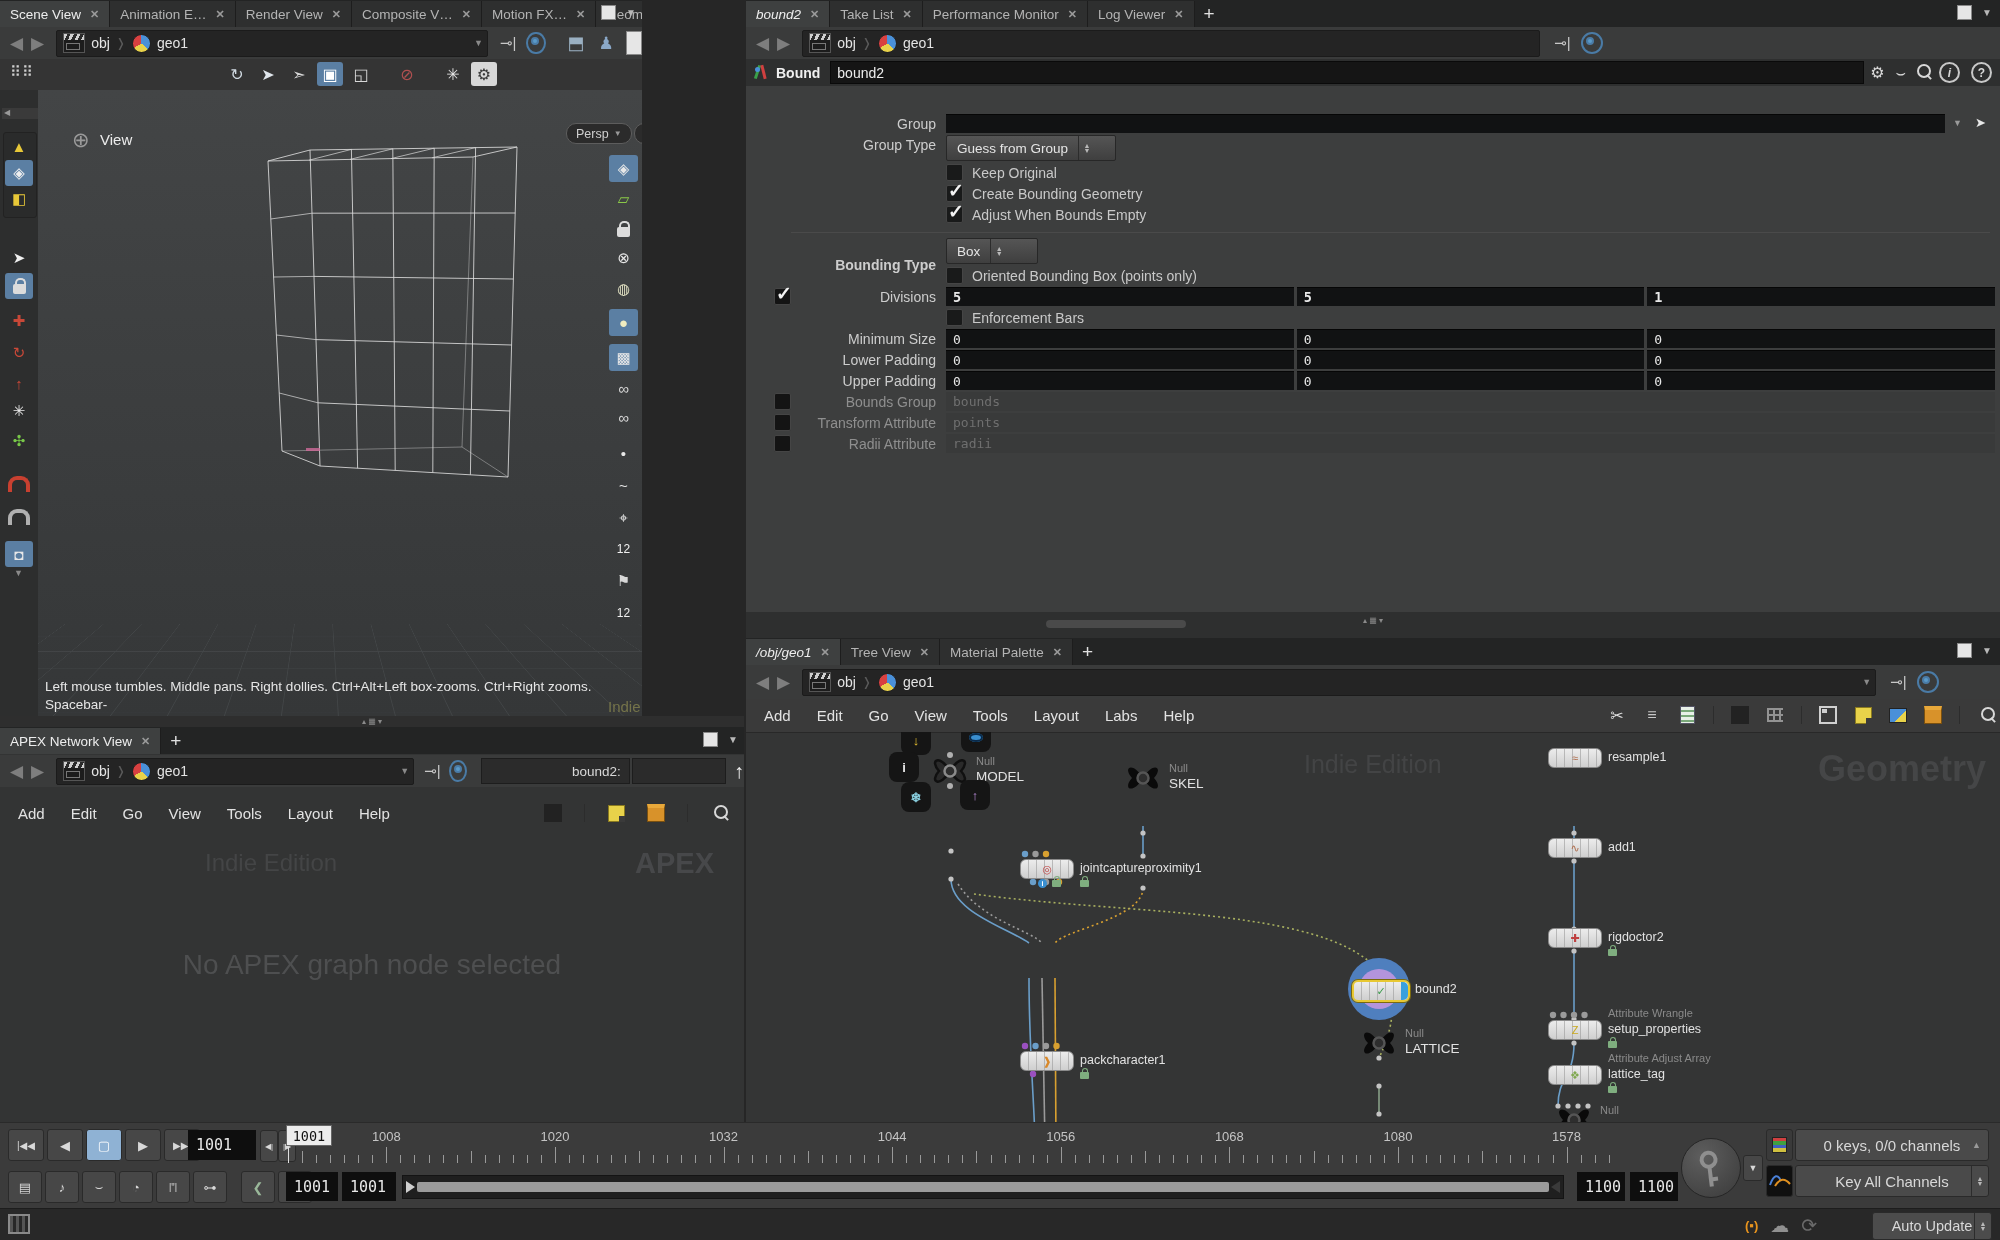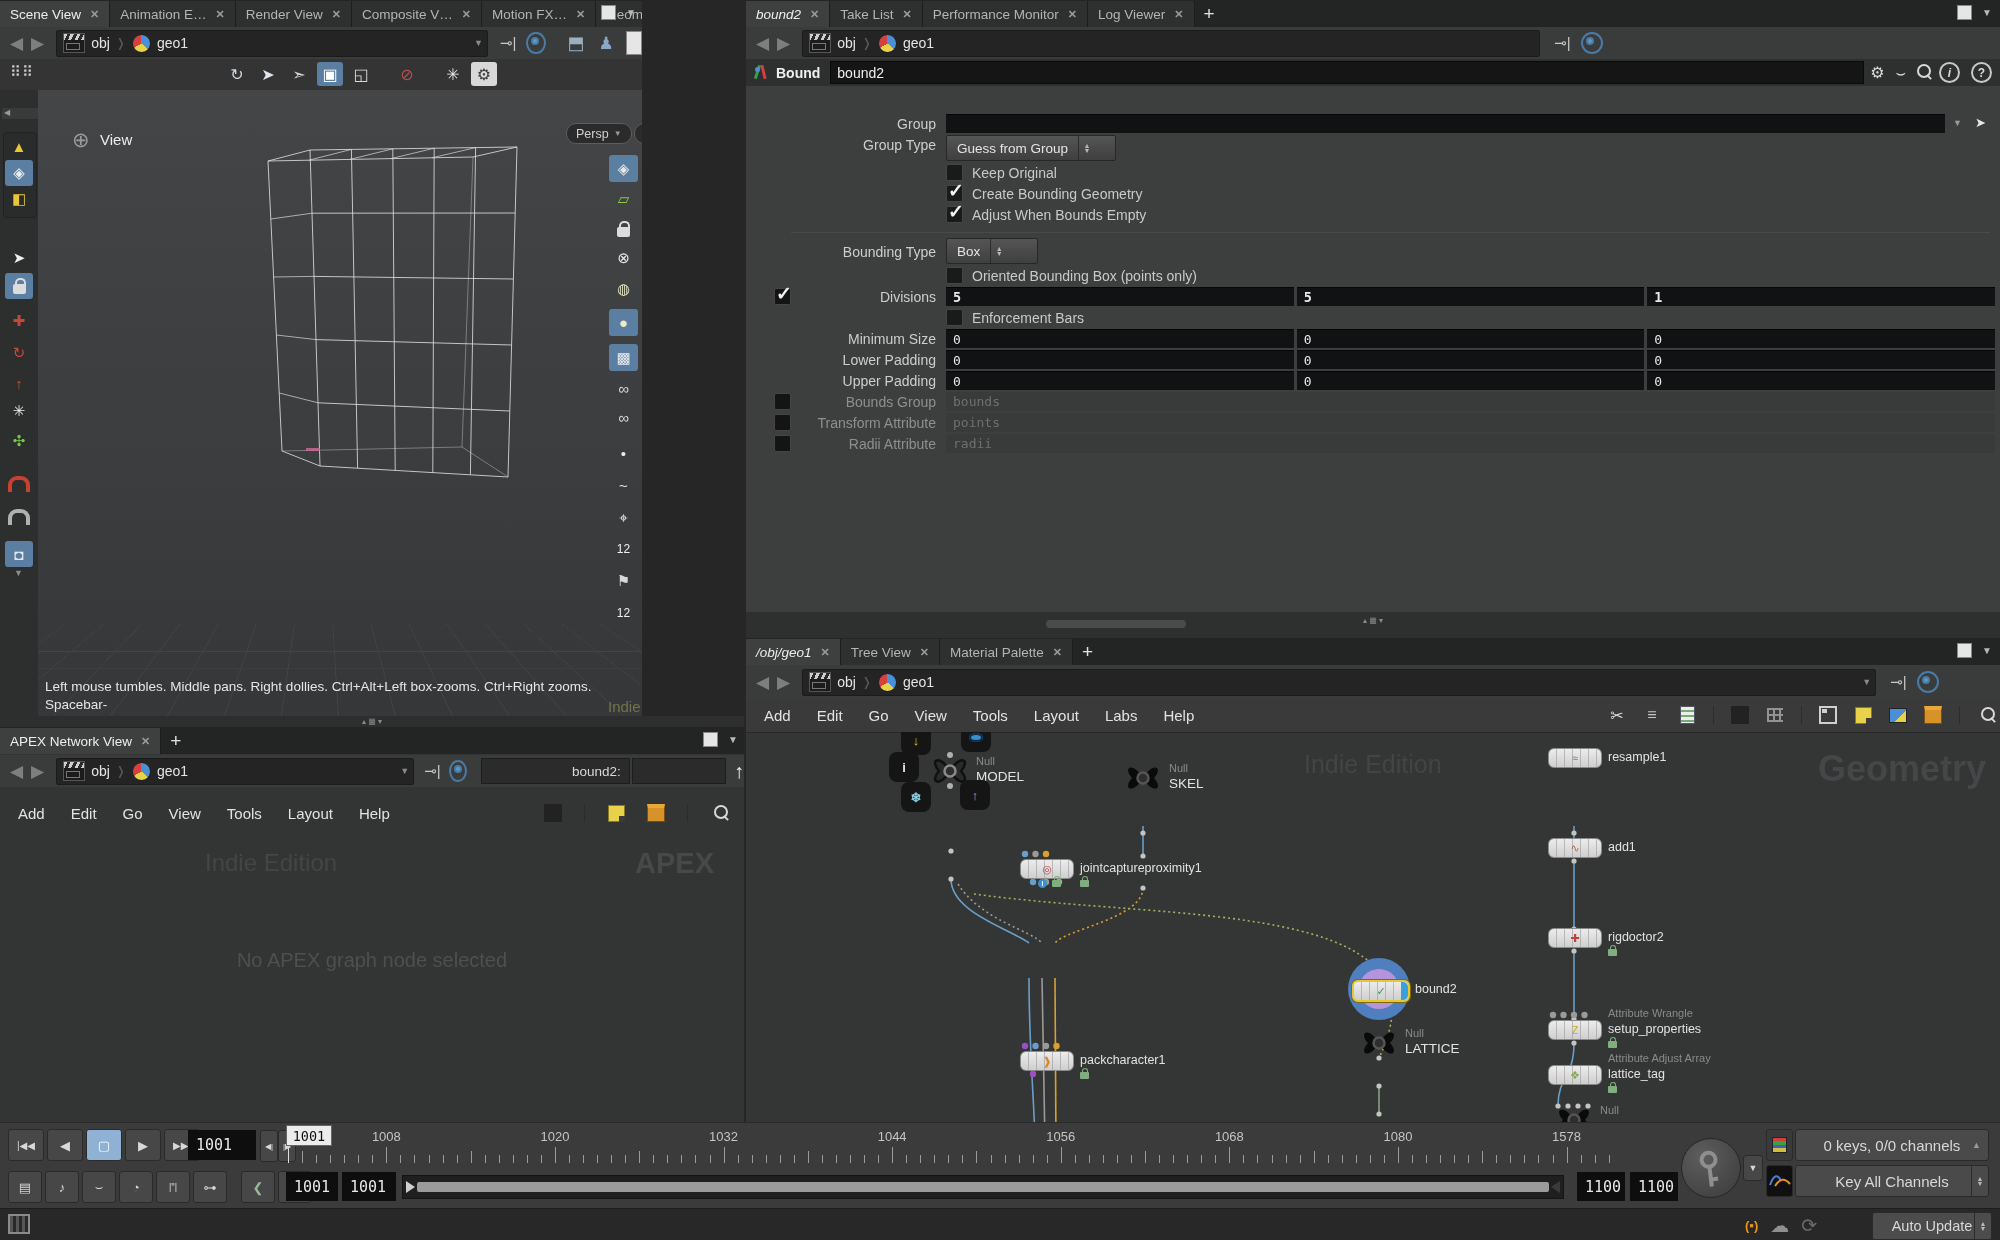--- a/index.html
+++ b/index.html
@@ -339,21 +339,21 @@
           <div class="chklabel" style="left: 226px; top: 2px;">Create Bounding Geometry</div>
         </div>
         <div style="position: absolute; left: 0px; right: 0px; top: 91px;">
           <div class="chk" style="left: 200px; top: 1px;">
             <span class="mark">✓</span>
           </div>
           <div class="chklabel" style="left: 226px; top: 2px;">Adjust When Bounds Empty</div>
         </div>
         <div class="psep" style="top: 118px;"></div>
         <div style="position: absolute; left: 0px; right: 0px; top: 124px;">
-          <div class="plabel" style="top: 6px;">Bounding Type</div>
+          <div class="plabel" style="top: 19px; font-weight: bold;">Bounding Type</div>
           <div class="pselect" style="position: absolute; left: 200px; top: 0px; width: 80px;">
             <span>Box</span>
             <div class="spinner">
               <span>▲</span>
               <span>▼</span>
             </div>
           </div>
         </div>
         <div style="position: absolute; left: 0px; right: 0px; top: 152px;">
           <div class="chk" style="left: 200px; top: 1px;"></div>
@@ -472,21 +472,21 @@
         <div class="ticon">
           <div class="css-orangebox"></div>
         </div>
         <div class="tsep"></div>
         <div class="ticon">
           <div class="css-mag"></div>
         </div>
       </div>
     <div class="watermark" style="left:205px;top:122px;font-size:24px;color:#444546;">Indie Edition</div>
     <div class="watermark" style="left:635px;top:120px;font-size:29px;font-weight:bold;color:#47484a;">APEX</div>
-    <div class="watermark" style="left:50%;top:222px;transform:translateX(-50%);font-size:20px;color:#4e4f50;">No APEX graph node selected</div>
+    <div class="watermark" style="left:50%;top:222px;transform:translateX(-50%);font-size:28px;color:#4e4f50;">No APEX graph node selected</div>
   </div>
 
   <div class="pane" id="network-pane" style="left:746px;top:638px;width:1254px;height:484px;background:#343535;">
     <div class="tabbar" id="network-tabs">
         <div class="tab active italic">
           <span class="lbl">/obj/geo1</span>
           <span class="x">✕</span>
         </div>
         <div class="tab">
           <span class="lbl">Tree View</span>

